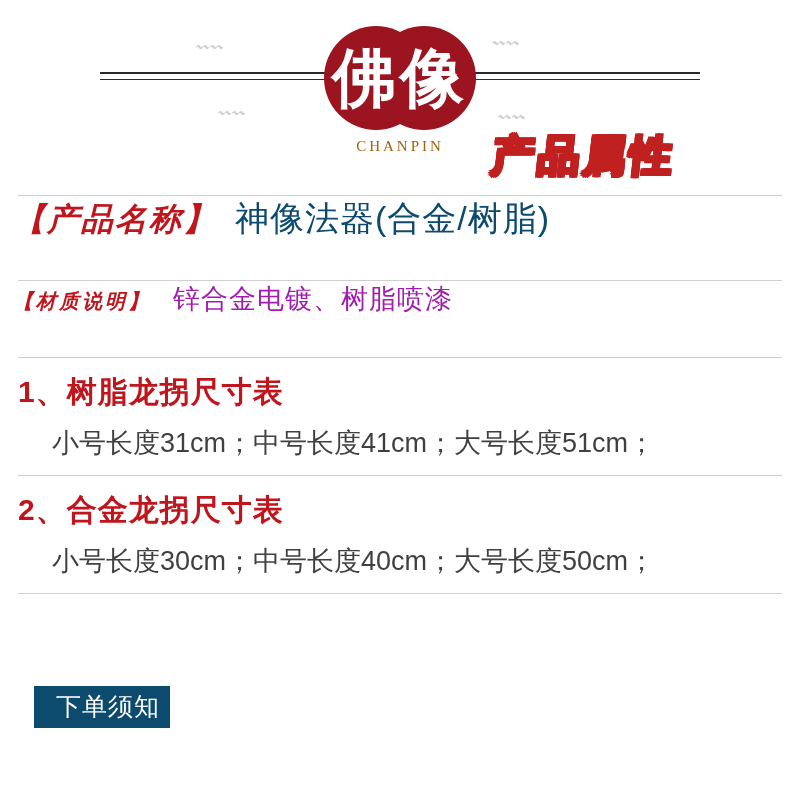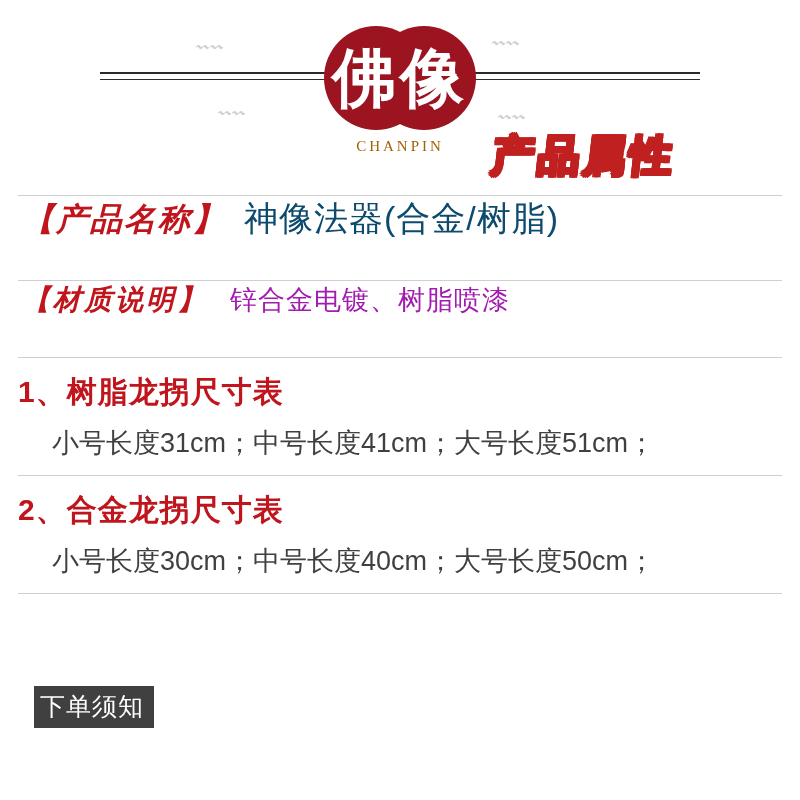--- a/index.html
+++ b/index.html
@@ -113,21 +113,21 @@
 
   
   .hr {
     height: 1px;
     background: #cfcfcf;
     margin: 0 18px;
   }
 
   
   .row {
-    padding: 0 22px;
+    padding: 0 13px;
     display: flex;
     align-items: baseline;
     box-sizing: border-box;
   }
   .row-name {
     height: 84px;
   }
   .row-material {
     height: 76px;
   }
@@ -136,21 +136,21 @@
     font-weight: bold;
     font-family: "DejaVu Sans", sans-serif;
     font-style: italic;
     white-space: nowrap;
   }
   .label-name {
     font-size: 32px;
     letter-spacing: 2px;
   }
   .label-material {
-    font-size: 28px;
+    font-size: 20px;
     letter-spacing: 3px;
   }
   .value-name {
     font-size: 34px;
     color: #0c4a6e;
     margin-left: 18px;
     letter-spacing: 1px;
     white-space: nowrap;
   }
   .value-material {
@@ -186,25 +186,25 @@
     height: 92px;
   }
 
   
   .notice {
     padding: 0 34px;
     display: flex;
     align-items: flex-start;
   }
   .notice-tag {
-    background: #404040;
+    background: #0c4a6e;
     color: #ffffff;
     font-size: 25px;
     letter-spacing: 1px;
-    padding: 8px 10px 9px 6px;
+    padding: 8px 10px 9px 22px;
     white-space: nowrap;
     line-height: 1;
     flex: none;
     font-family: Liberation Serif, serif;
   }
   .notice-text {
     margin-left: 6px;
     color: #1d1d1d;
     font-size: 25px;
     line-height: 1.55;

